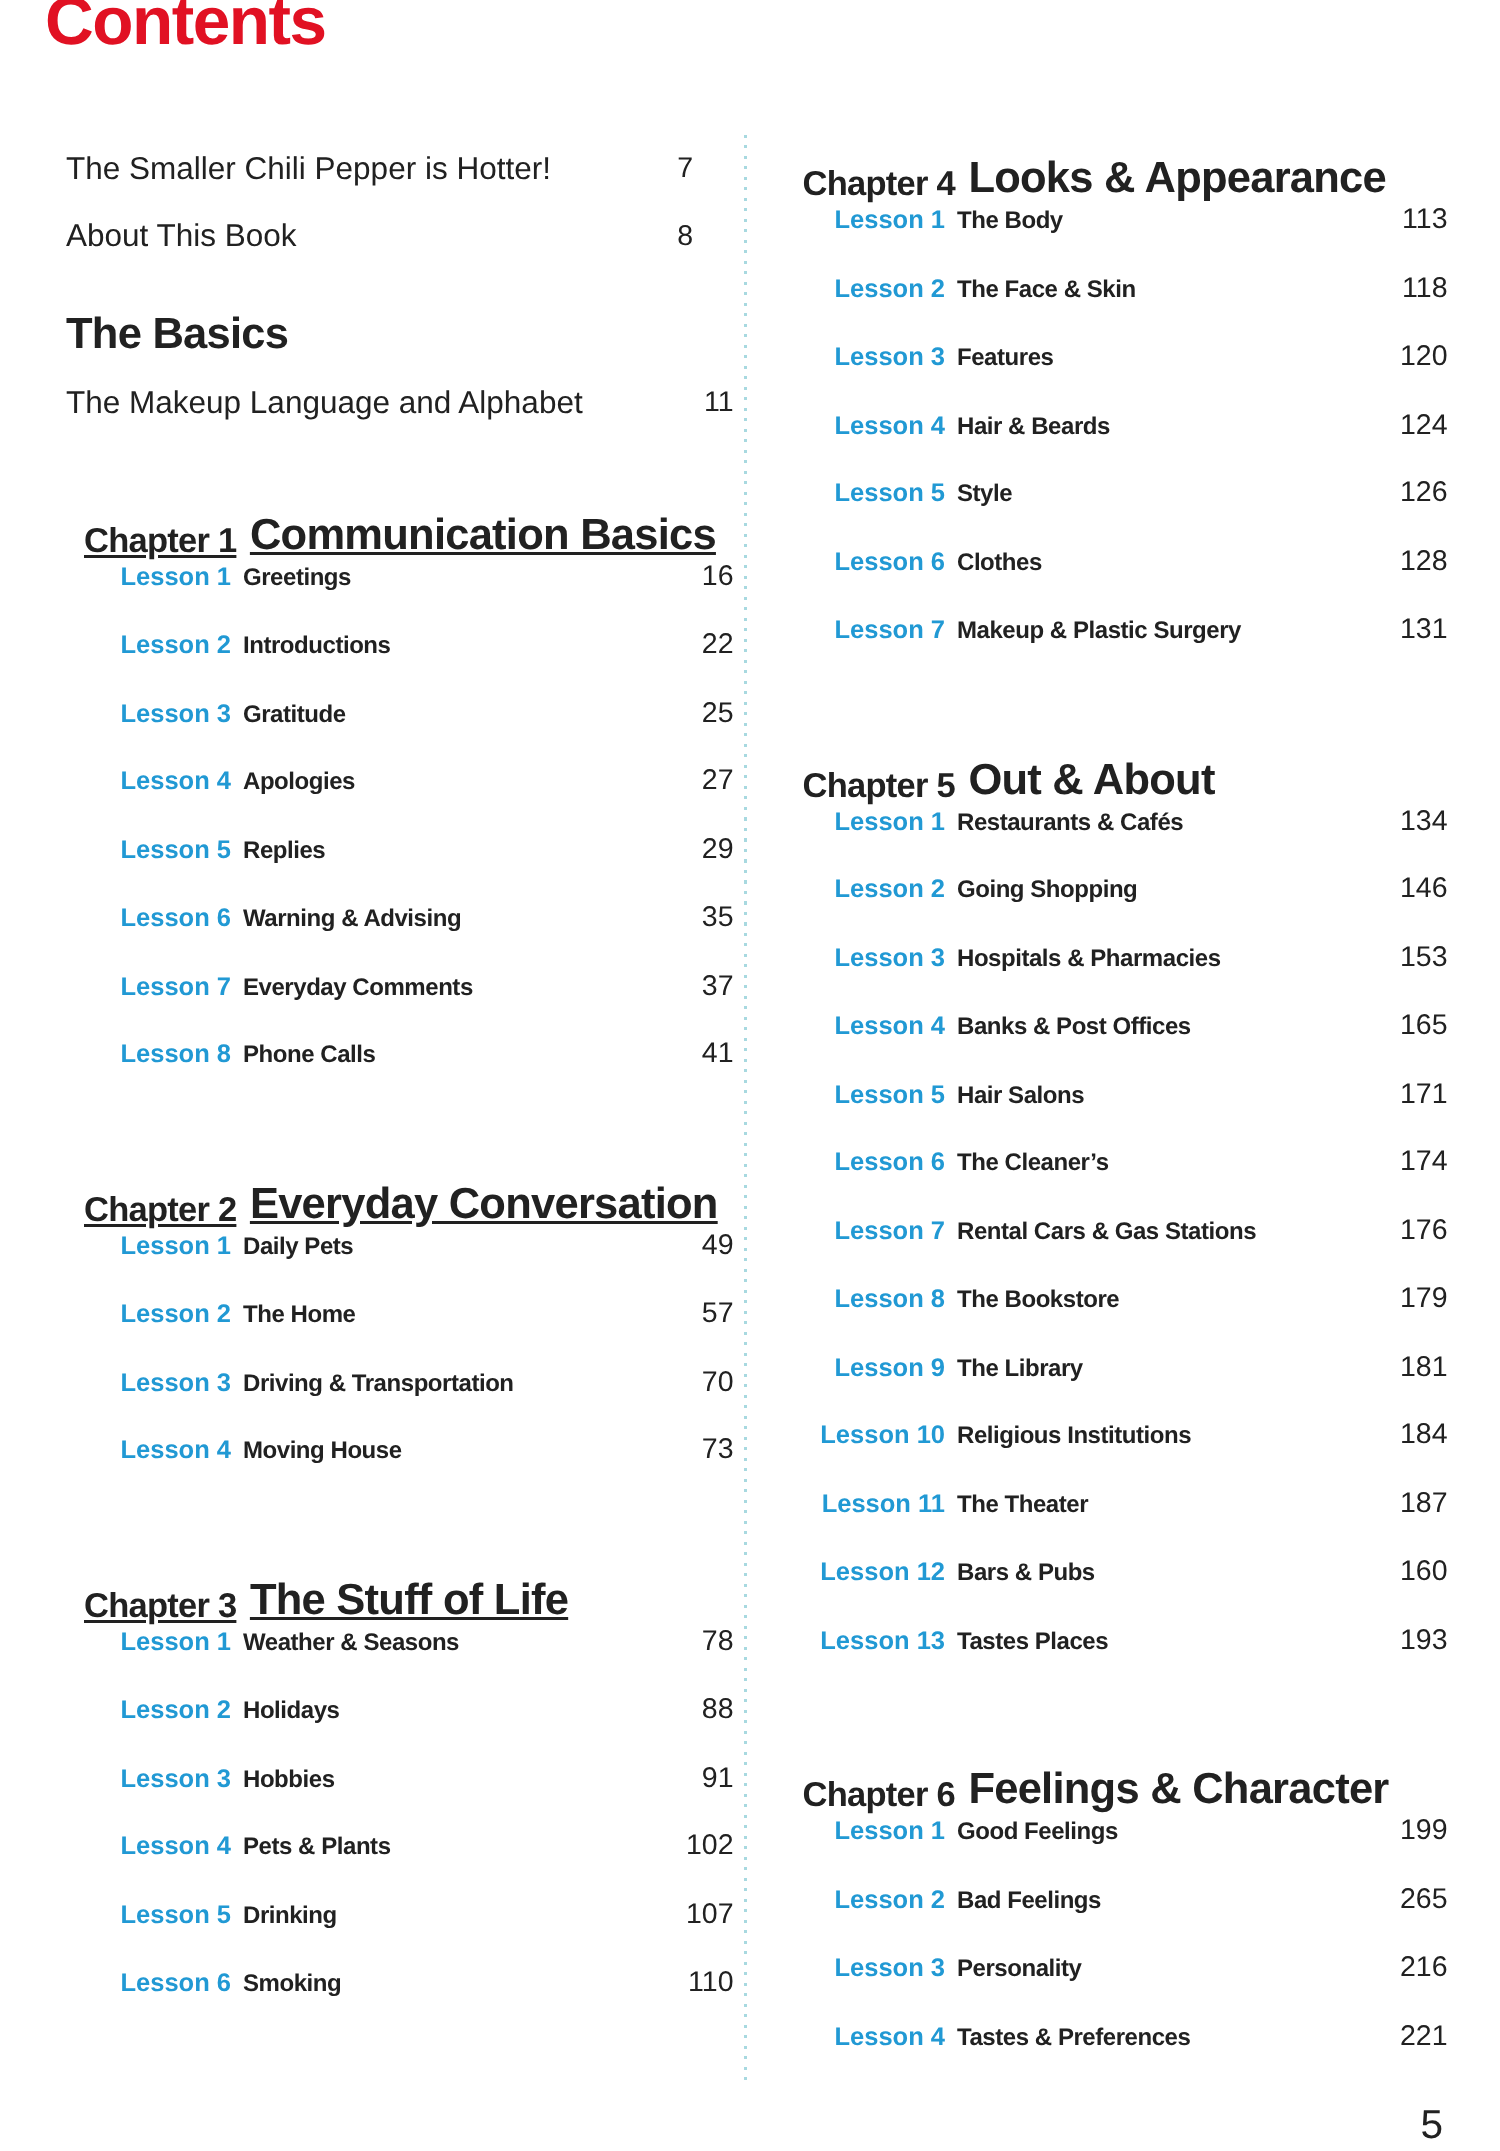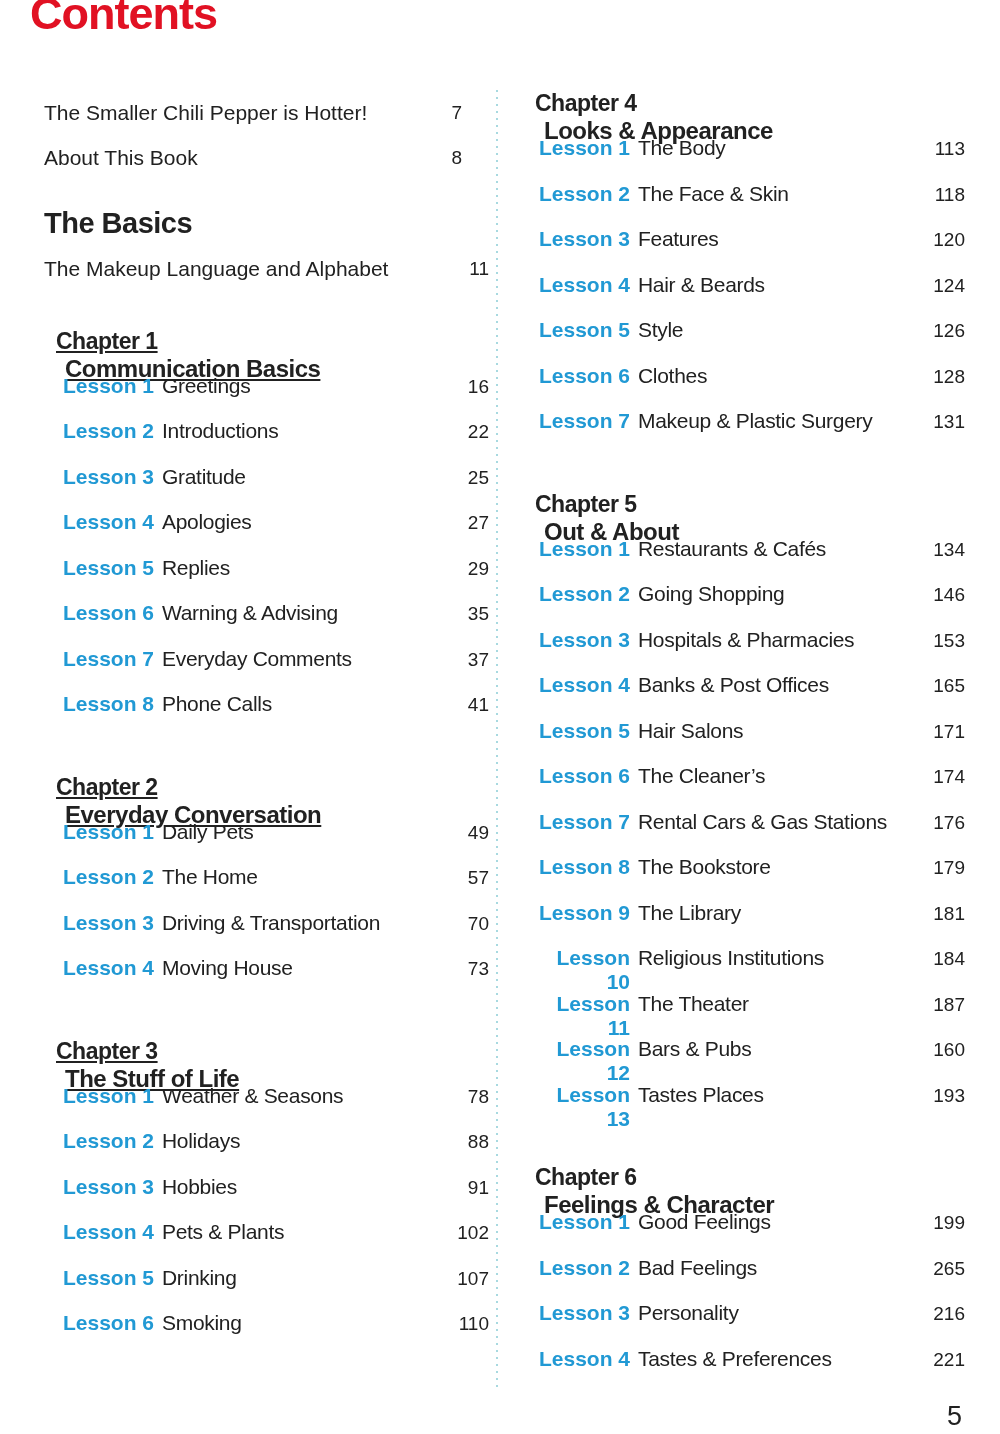--- a/index.html
+++ b/index.html
@@ -37,39 +37,38 @@
   .plain-row .page-ref { margin-left:auto; }
 
   .section-heading {
     display:flex; align-items:center;
     height:46px; margin-top:19px;
     font-size:29px; font-weight:bold; letter-spacing:-0.5px;
   }
 
   .chapter { margin-top:36px; }
   .chapter-heading {
-    display:flex; align-items:flex-start; height:46px;
+    display:flex; align-items:flex-end; height:46px;
     letter-spacing:-0.5px;
-    flex-direction:column;
   }
   .col-left .chapter-heading { padding-left:12px;text-decoration:underline; }
   .chapter-label { font-size:23px; font-weight:bold; }
-  .chapter-title { font-size:24px; font-weight:bold; margin-left:9px; }
+  .chapter-title { font-size:29px; font-weight:bold; margin-left:9px; }
 
   .lesson-row {
     display:flex; align-items:baseline; height:45.5px;
   }
   .lesson-label {
-    font-size:21px; font-weight:bold; color:var(--blue);
+    font-size:17px; font-weight:bold; color:var(--blue);
     text-align:right; flex:0 0 auto;
   }
   .col-left  .lesson-label { width:110px; }
   .col-right .lesson-label { width:95px; }
   .lesson-title {
-    font-size:21px; font-weight:normal; margin-left:8px;
+    font-size:16px; font-weight:bold; margin-left:8px;
     letter-spacing:-0.3px;
     white-space:nowrap;
   }
   .page-ref {
     font-size:19px; font-weight:normal; color:#212121;
     margin-left:auto; flex:0 0 auto;
   }
   .folio {
     position:absolute; right:38px; bottom:2px;
     font-size:27px; font-weight:normal; color:#212121;

